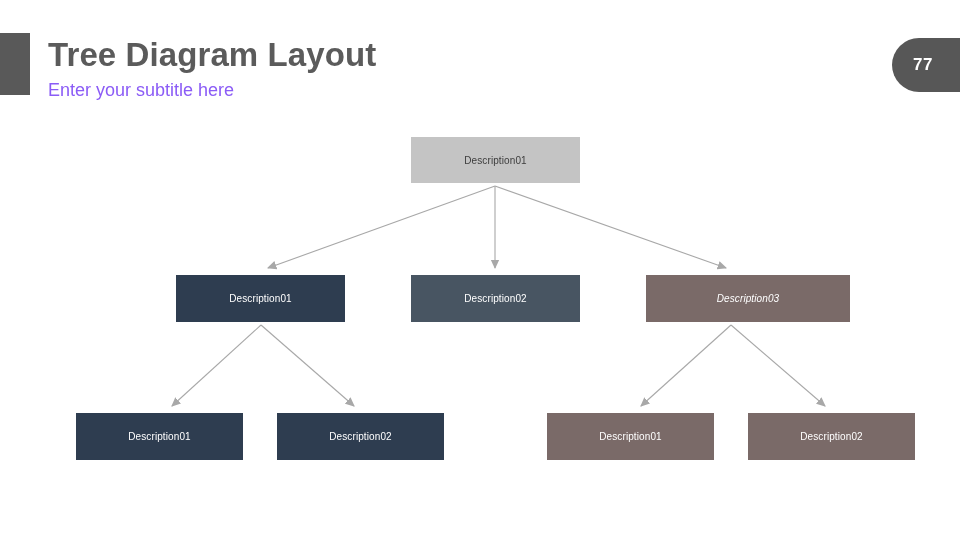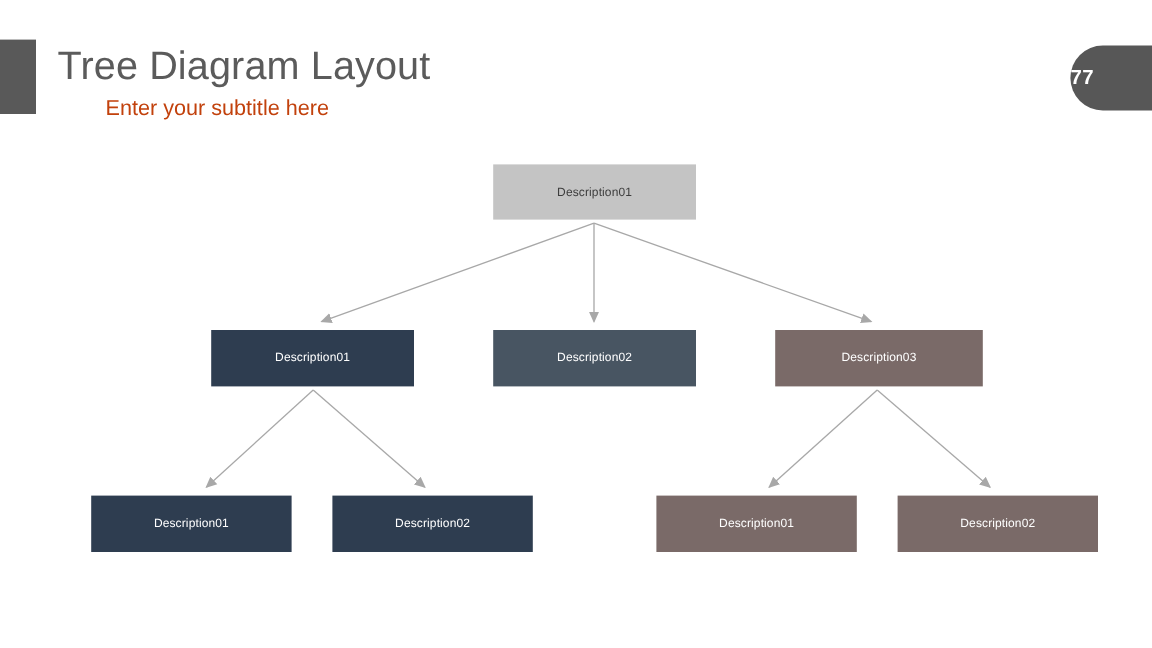--- a/index.html
+++ b/index.html
@@ -30,50 +30,49 @@
     width: 30px;
     height: 62px;
     background: #595959;
   }
   .slide-title {
     position: absolute;
     left: 48px;
     top: 33px;
     font-size: 33px;
     line-height: 44px;
-    font-weight: normal;
+    font-weight: bold;
     color: #5b5b5b;
     letter-spacing: 0.1px;
     white-space: nowrap;
   }
   .slide-subtitle {
     position: absolute;
     left: 48px;
     top: 77px;
     font-size: 18px;
     line-height: 26px;
     font-weight: normal;
-    color: #c2410c;
+    color: #8b5cf6;
     white-space: nowrap;
-    margin-left: 40px;
   }
 
   
   .page-badge {
     position: absolute;
     right: 0;
     top: 38px;
     width: 68px;
     height: 54px;
     background: #575757;
     border-top-left-radius: 27px;
     border-bottom-left-radius: 27px;
     display: flex;
     align-items: center;
-    justify-content: flex-start;
+    justify-content: center;
   }
   .page-badge-text {
     color: #ffffff;
     font-size: 17px;
     font-weight: bold;
     letter-spacing: 0.5px;
     padding-right: 6px;
   }
 
   
@@ -152,21 +151,21 @@
     <div id="nodes-group">
         <div class="node node-root" style="left: 411px; top: 137px; width: 169px; height: 46px;">
           <span>Description01</span>
         </div>
         <div class="node node-navy" style="left: 176px; top: 275px; width: 169px; height: 47px;">
           <span>Description01</span>
         </div>
         <div class="node node-slate" style="left: 411px; top: 275px; width: 169px; height: 47px;">
           <span>Description02</span>
         </div>
-        <div class="node node-mauve" style="left: 646px; top: 275px; width: 173px; height: 47px;">
+        <div class="node node-mauve" style="left: 646px; top: 275px; width: 204px; height: 47px; font-style: italic;">
           <span>Description03</span>
         </div>
         <div class="node node-navy" style="left: 76px; top: 413px; width: 167px; height: 47px;">
           <span>Description01</span>
         </div>
         <div class="node node-navy" style="left: 277px; top: 413px; width: 167px; height: 47px;">
           <span>Description02</span>
         </div>
         <div class="node node-mauve" style="left: 547px; top: 413px; width: 167px; height: 47px;">
           <span>Description01</span>

